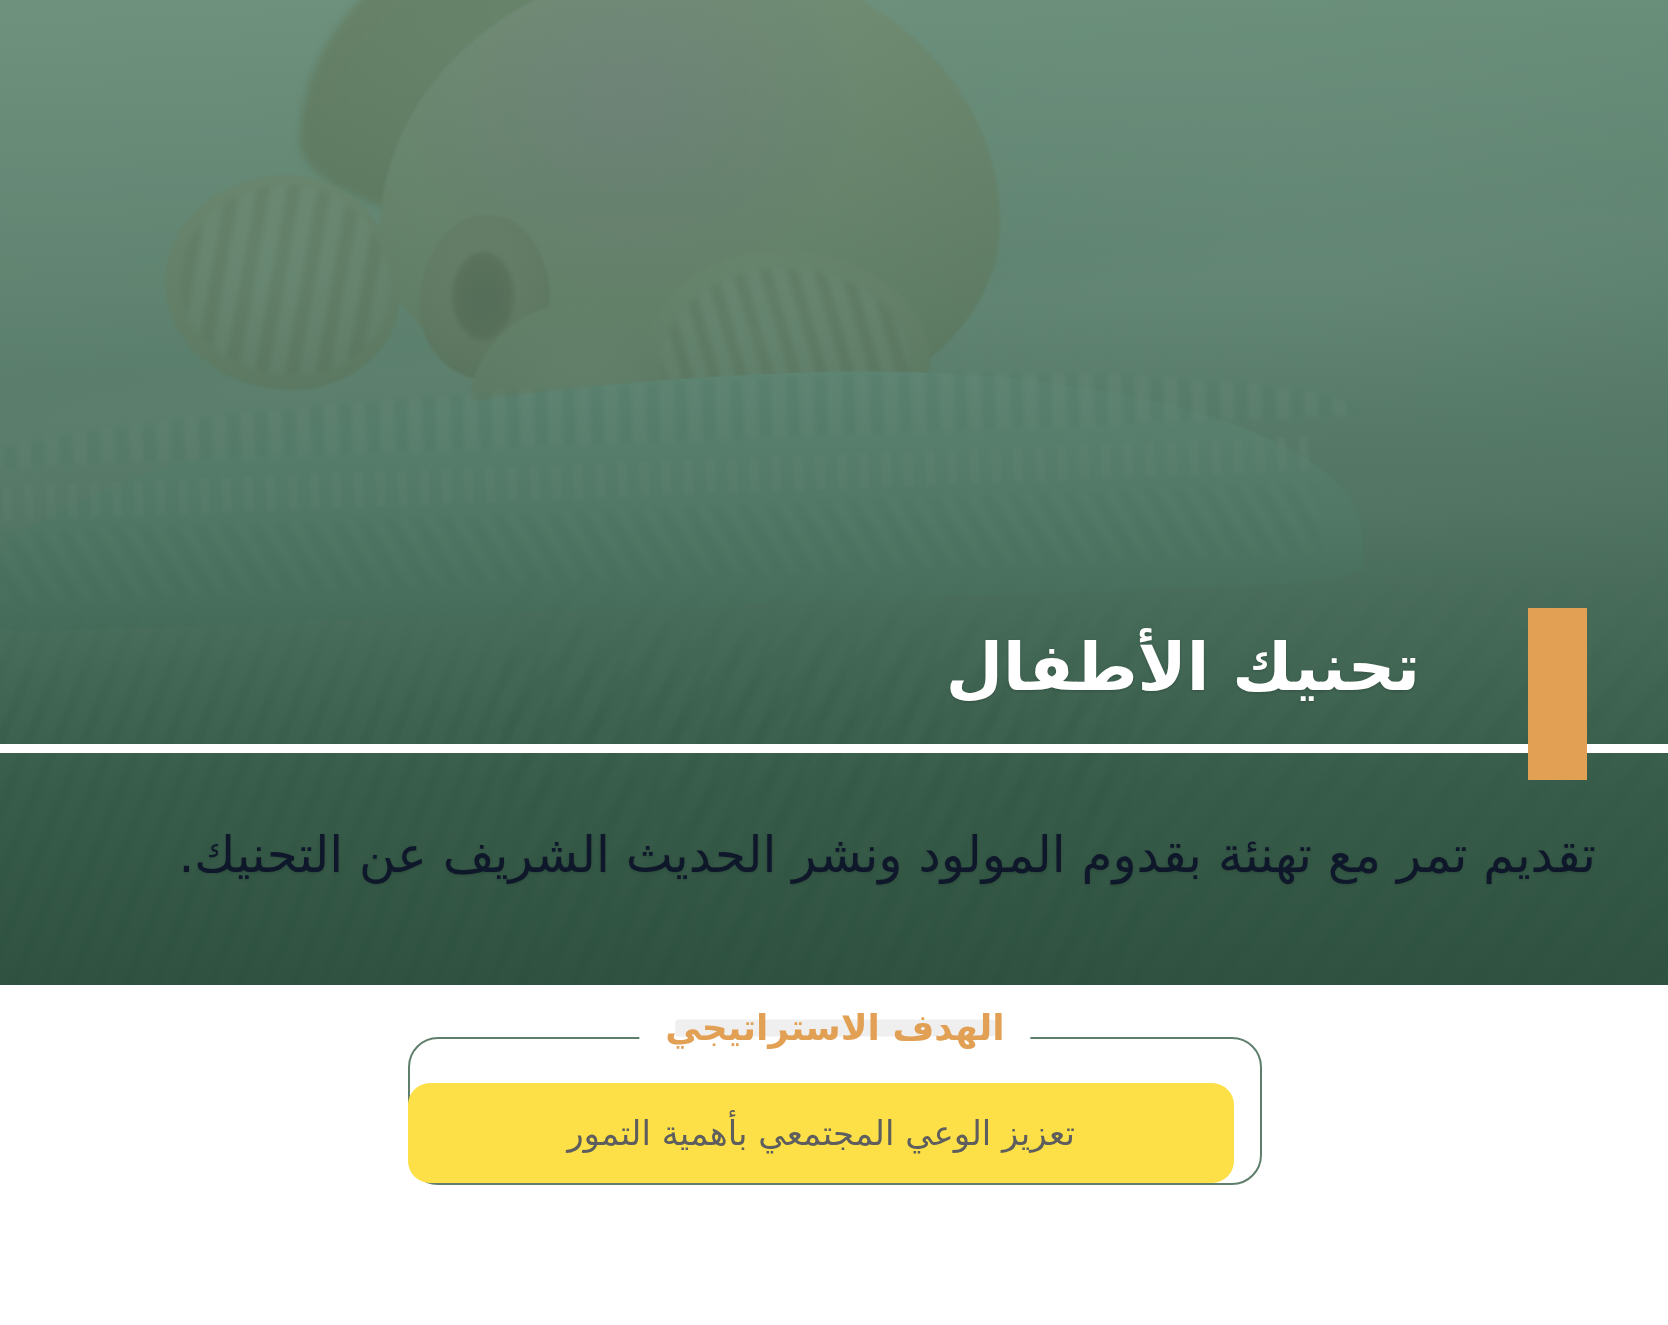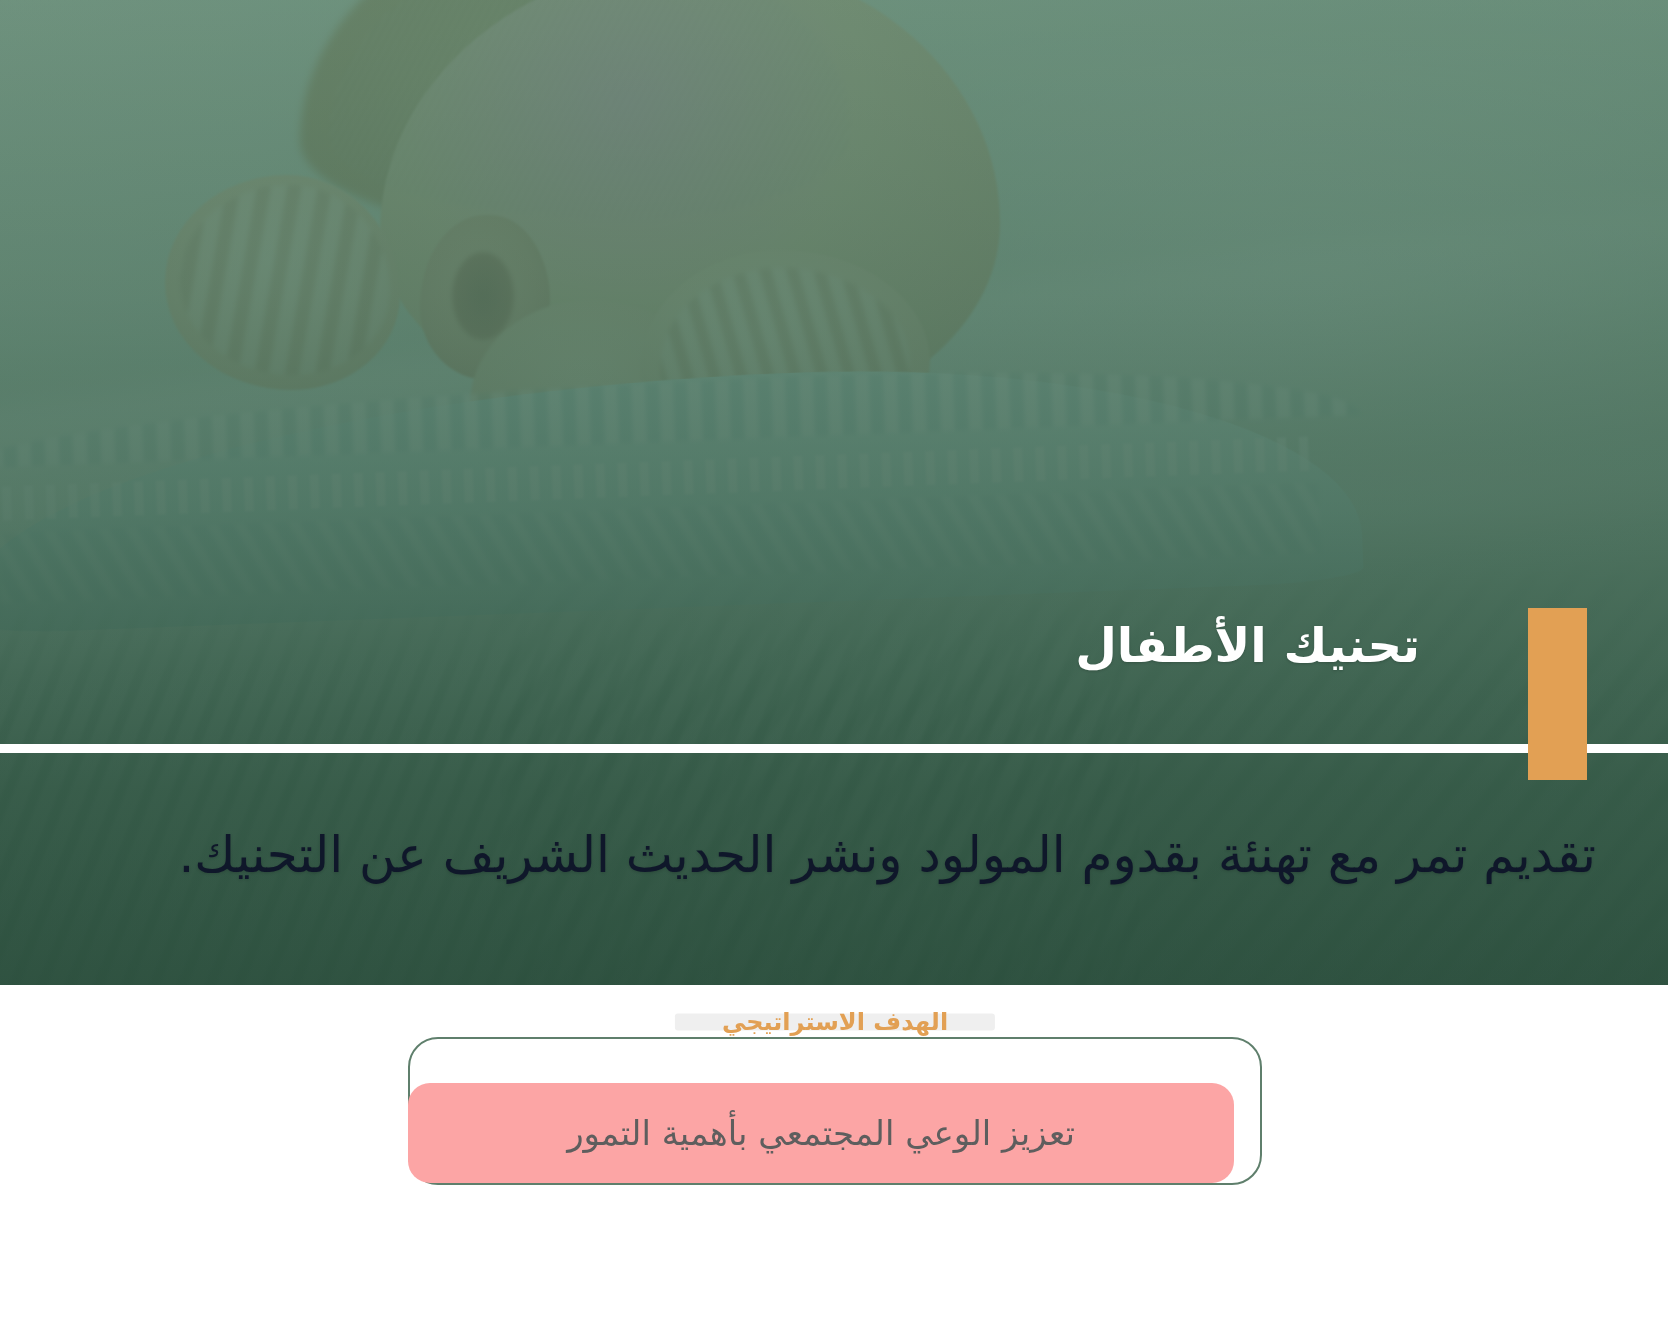--- a/index.html
+++ b/index.html
@@ -161,21 +161,21 @@
   }
 
   
   .orange-bar{
     position:absolute;left:1528px;top:608px;width:59px;height:172px;
     background:#e2a054;z-index:6;
   }
   .hero-title{
     position:absolute;right:248px;top:586px;width:1100px;
     text-align:right;color:#ffffff;
-    font-size:48px;font-weight:700;line-height:1.15;
+    font-size:66px;font-weight:700;line-height:1.15;
     letter-spacing:0;z-index:5;
     text-shadow:0 1px 3px rgba(0,0,0,.18);
   }
   .divider{
     position:absolute;left:0;top:744px;width:1668px;height:9px;
     background:#ffffff;z-index:4;
   }
   .hero-body{
     position:absolute;right:72px;top:770px;width:1528px;
     text-align:right;color:#0f172a;
@@ -206,25 +206,25 @@
     white-space:nowrap;
     display:flex;align-items:center;
   }
   .goal-legend-pill{
     position:absolute;left:50%;top:50%;
     transform:translate(-50%,-50%);
     width:320px;height:17px;background:#efefef;border-radius:3px;z-index:0;
   }
   .goal-legend-text{
     position:relative;z-index:1;
-    color:#e2a054;font-size:24px;font-weight:700;line-height:1;
+    color:#e2a054;font-size:36px;font-weight:700;line-height:1;
   }
   .goal-box{
     position:absolute;left:0px;top:46px;width:826px;height:100px;
-    background:#fca5a5;border-radius:22px;
+    background:#fde047;border-radius:22px;
     display:flex;align-items:center;justify-content:center;
     color:#5e5e5e;font-size:34px;font-weight:500;
   }
 </style>
 </head>
 <body>
 
 <section class="hero">
 
   <div class="photo">

